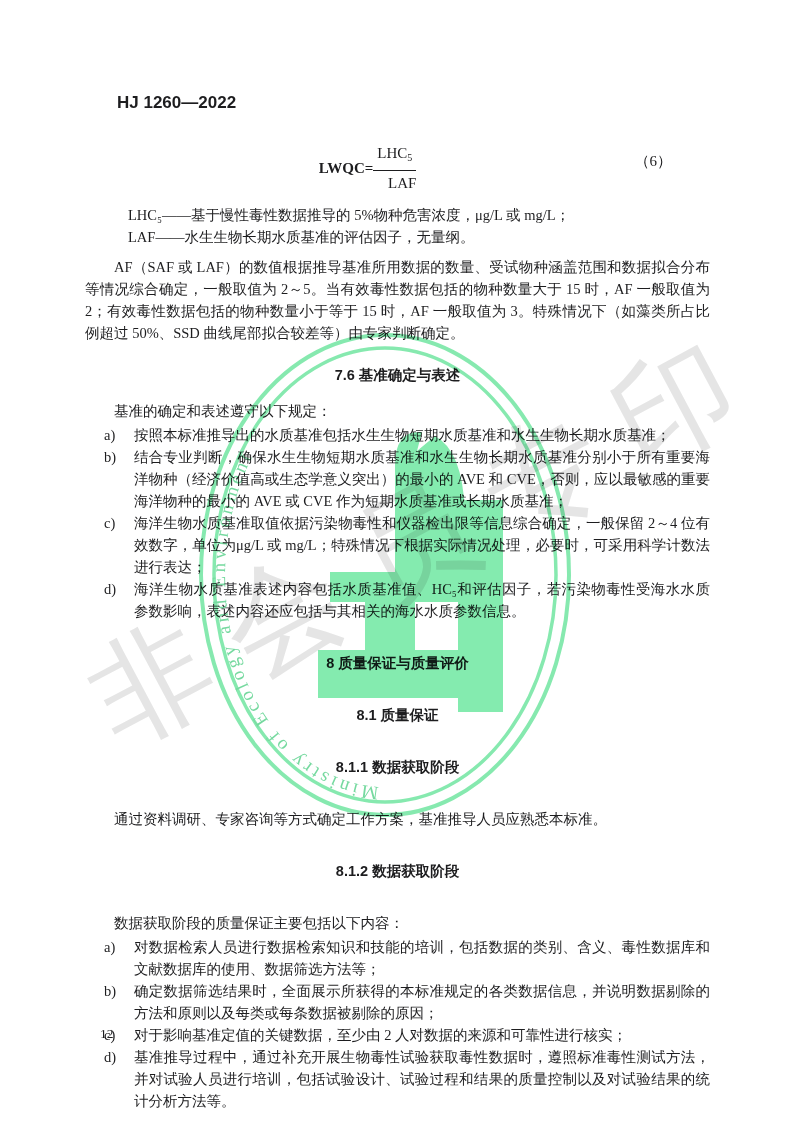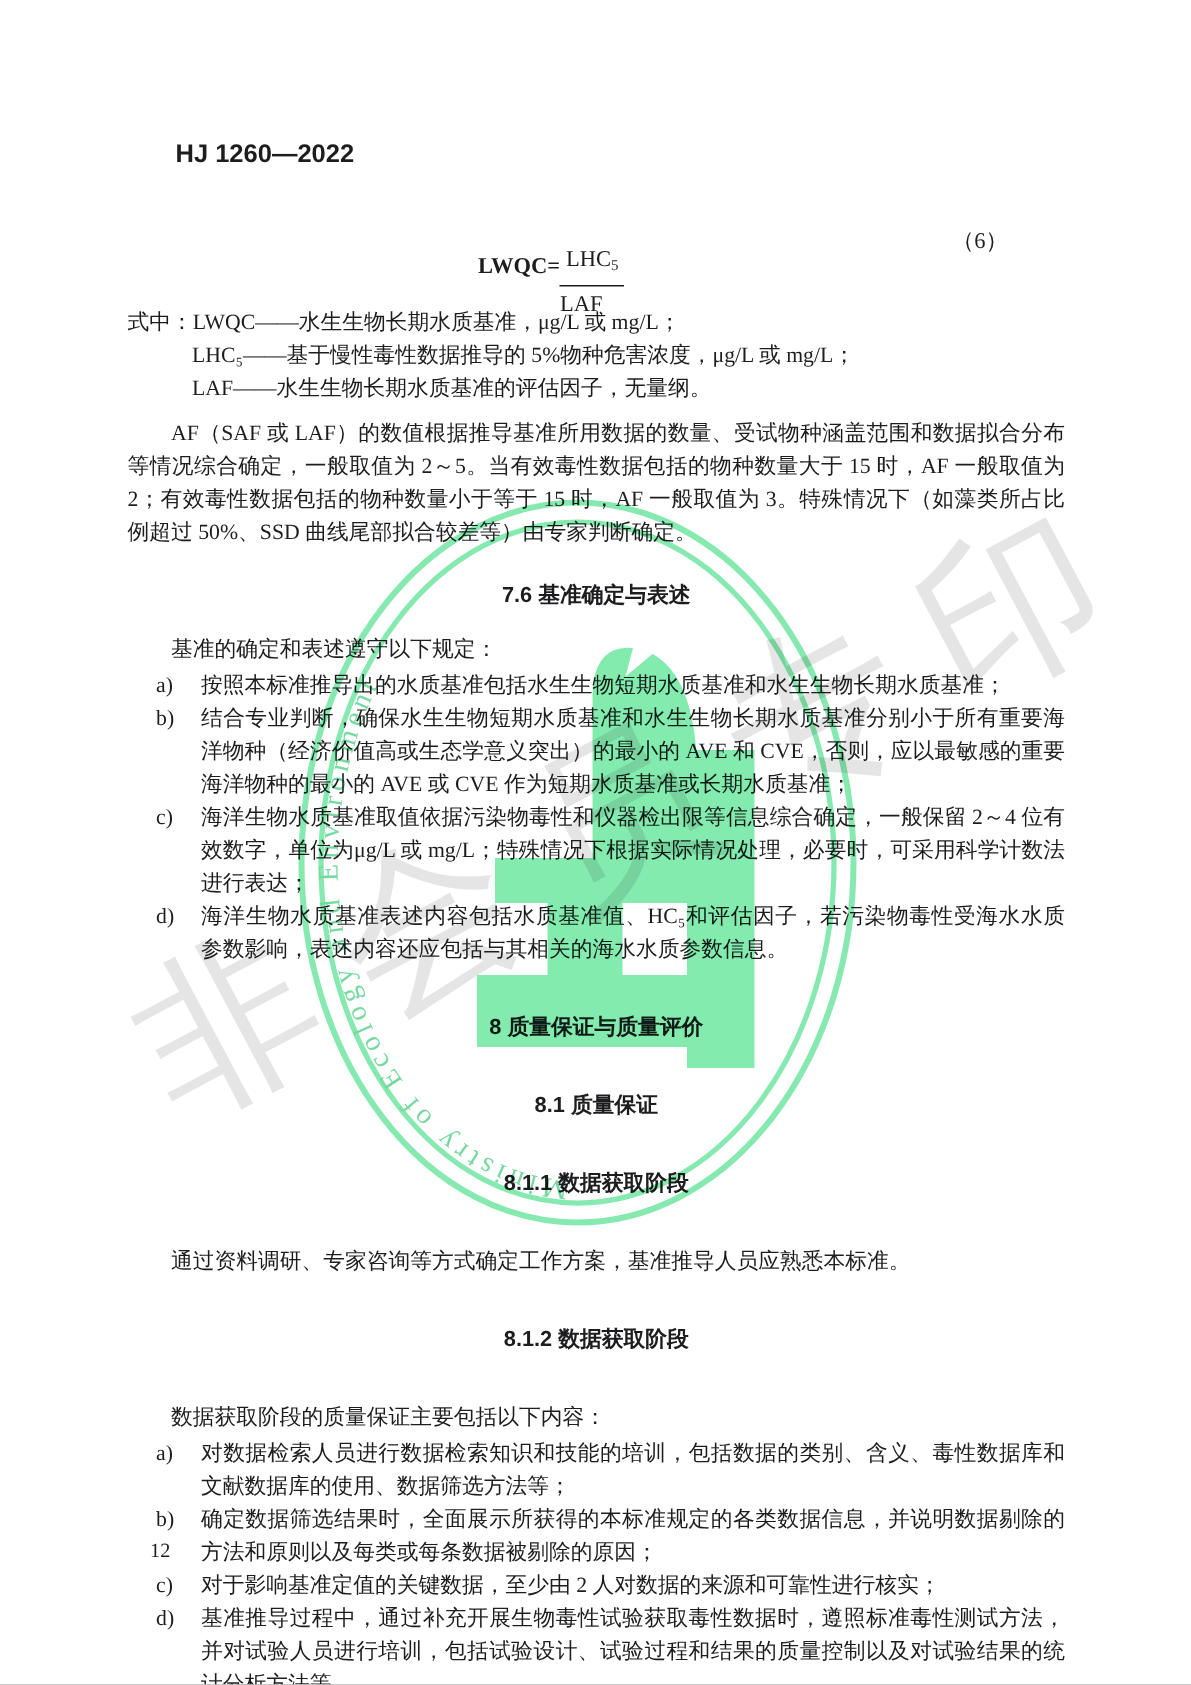--- a/index.html
+++ b/index.html
@@ -49,21 +49,21 @@
     margin:6px 0 14px 0;
     height:48px;
   }
   .formula{
     display:inline-block;
     font-size:15px;
     vertical-align:middle;
     margin-left:-60px;
   }
   .formula .lhs{display:inline-block;vertical-align:middle;font-weight:bold;}
-  .frac{display:inline-block;vertical-align:middle;text-align:left;margin-top:20px;}
+  .frac{display:inline-block;vertical-align:middle;text-align:right;}
   .frac .num{display:block;padding:0 4px 1px 4px;border-bottom:1.3px solid #1d1d1f;}
   .frac .den{display:block;padding-top:1px;}
   sub.s{font-size:10px;vertical-align:-3px;}
   .eq-number{
     position:absolute;right:38px;top:8px;
     font-size:15px;
   }
   .where-block{margin-bottom:8px;}
   .where-line{display:flex;}
   .where-line .lead{white-space:nowrap;}
@@ -106,25 +106,20 @@
     <div class="doc-header">HJ 1260—2022</div>
 
     <div class="formula-row">
       <span class="formula">
         <span class="lhs">LWQC=</span><span class="frac"><span class="num"><span>LHC</span><sub class="s">5</sub></span><span class="den">LAF</span></span>
       </span>
       <span class="eq-number">（6）</span>
     </div>
 
     <div class="where-block">
-      <div class="where-line">
-        <span class="lead">式中：</span>
-        <span>LWQC</span>
-        <span>——水生生物长期水质基准，μg/L 或 mg/L；</span>
-      </div>
       <div class="where-line indented">
         <span>LHC₅</span>
         <span>——基于慢性毒性数据推导的 5%物种危害浓度，μg/L 或 mg/L；</span>
       </div>
       <div class="where-line indented">
         <span>LAF</span>
         <span>——水生生物长期水质基准的评估因子，无量纲。</span>
       </div>
     </div>
 

